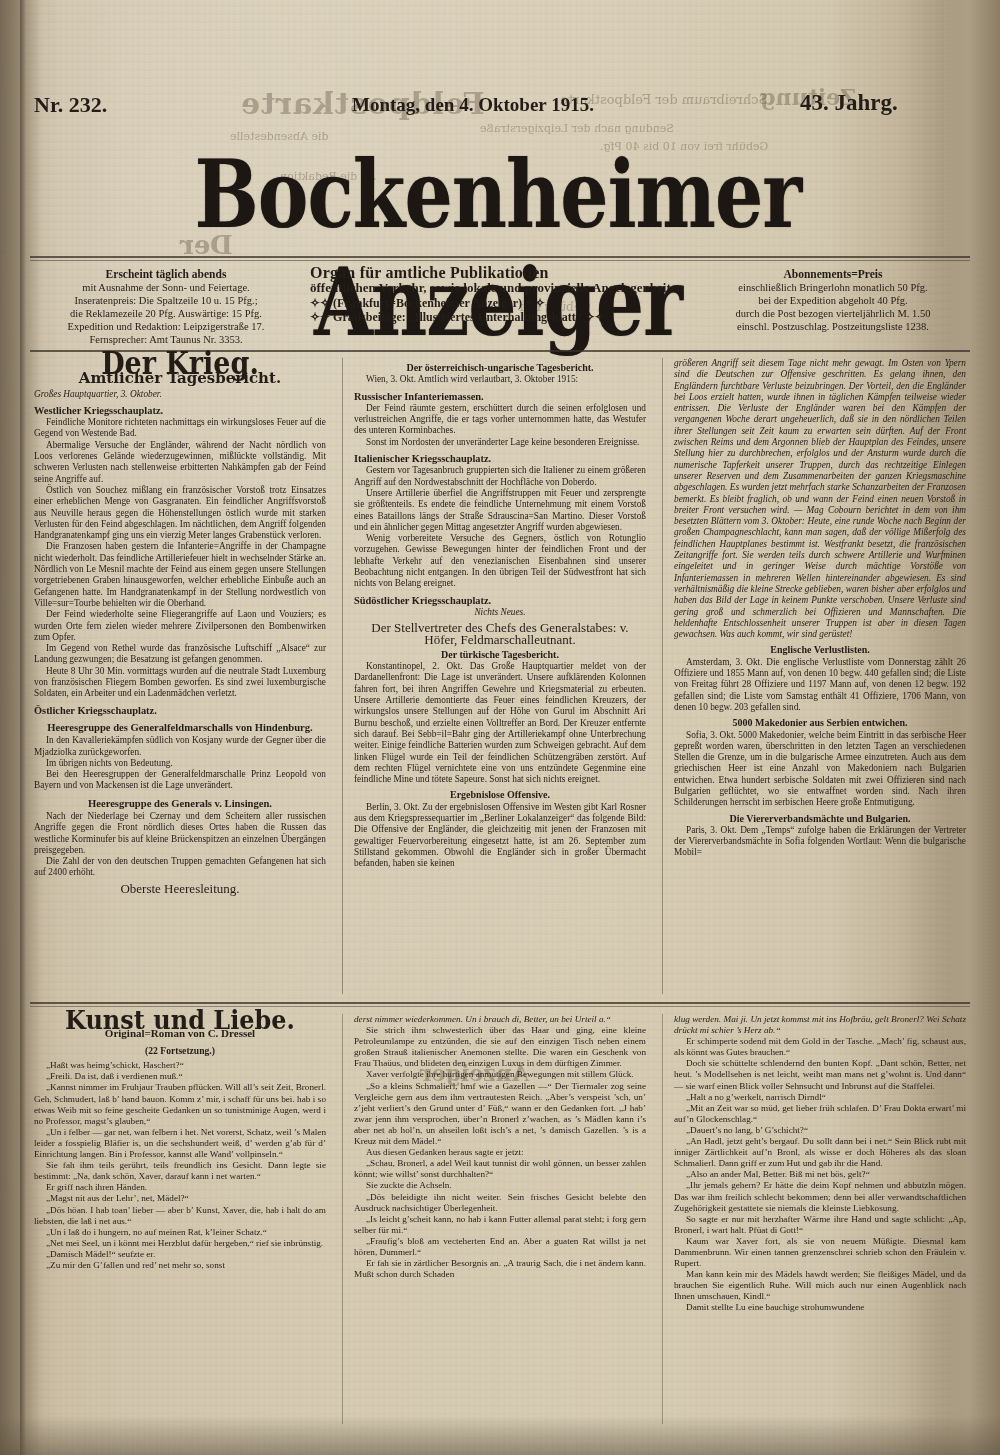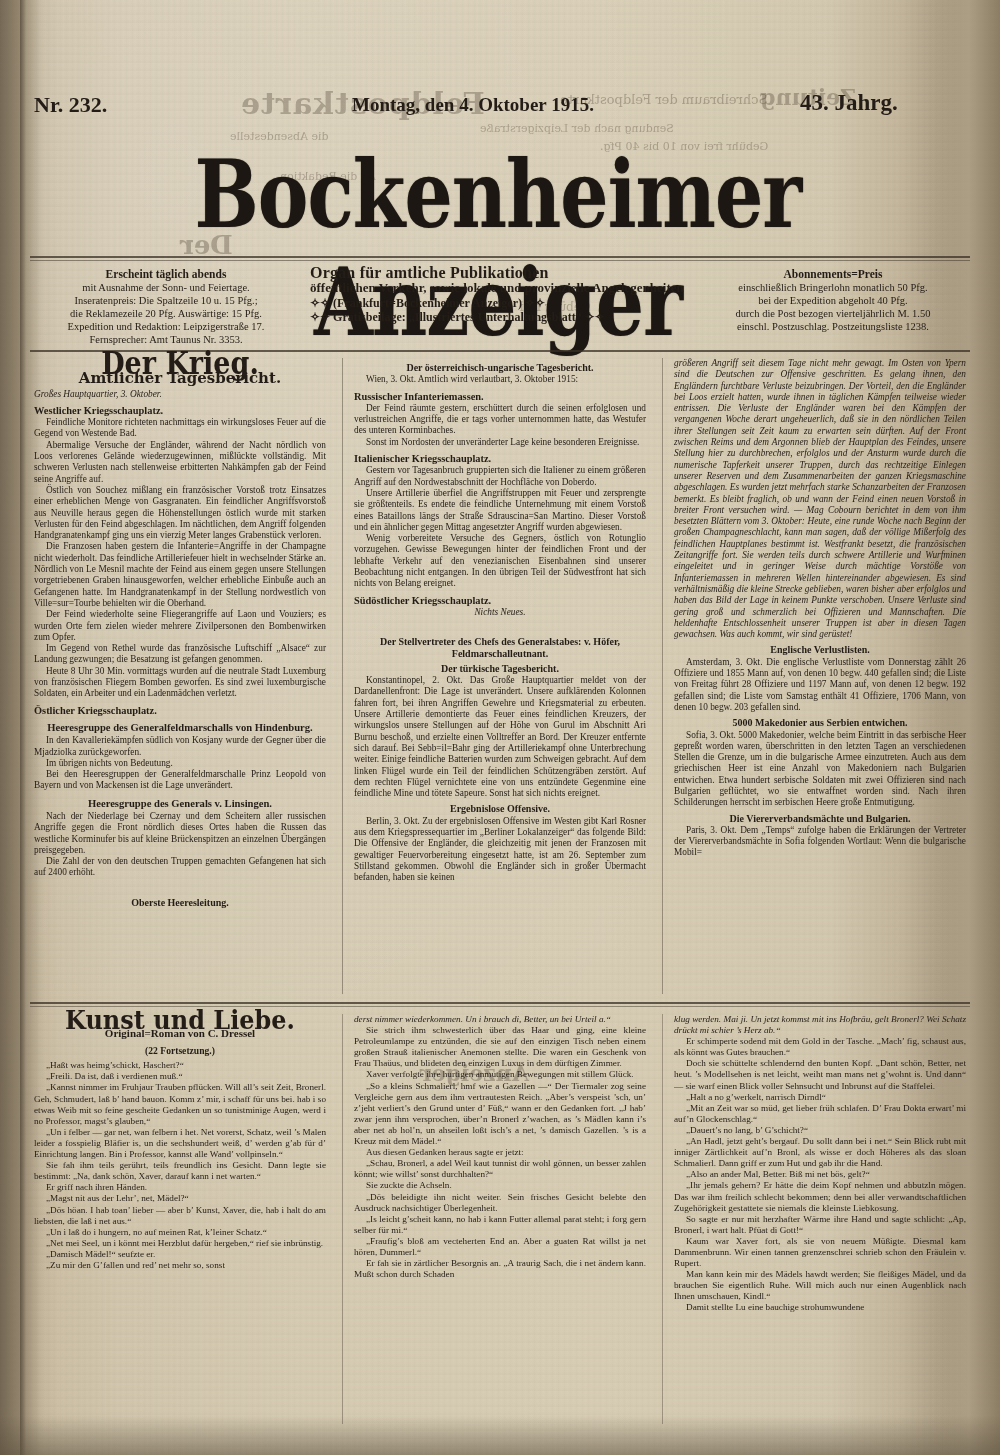--- a/index.html
+++ b/index.html
@@ -109,21 +109,21 @@
   .vr{position:absolute;top:0;width:1px;height:636px;background:#4a3f31;opacity:.45;}
   #vr1{left:312px;} #vr2{left:632px;}
 
   .h1{font-family:"DejaVu Serif", serif;font-weight:bold;font-size:27px;text-align:center;margin:0 0 2px;transform:scaleY(1.15);}
   .h2{font-weight:bold;font-size:15px;text-align:center;margin:4px 0 4px;font-family:"DejaVu Serif",serif;}
   .h3{font-weight:bold;font-size:10.4px;margin:5px 0 1px;}
   .h3c{font-weight:bold;font-size:10.6px;margin:6px 0 2px;text-align:center;}
   .h4{font-weight:bold;font-size:10px;margin:4px 0 1px;text-align:center;}
   p{margin:0 0 0;text-indent:12px;}
   .noind{text-indent:0;font-style:italic;}
-  .sig{text-align:right;font-weight:bold;font-size:10px;margin-top:18px;}
+  .sig{text-align:right;font-weight:normal;font-size:13px;margin-top:4px;}
   .ctr{text-align:center;}
 
   #rule4{position:absolute;left:30px;top:1002px;width:940px;height:2px;background:#3a3026;opacity:.75;}
   #rule5{position:absolute;left:30px;top:1006px;width:940px;height:1px;background:#3a3026;opacity:.45;}
 
   
   #feui{position:absolute;left:30px;top:1014px;width:940px;height:420px;}
   .fcol{position:absolute;top:0;width:292px;font-size:9.2px;line-height:11.1px;text-align:justify;}
   #f1{left:4px;} #f2{left:324px;} #f3{left:644px;}
   .fvr{position:absolute;top:0;width:1px;height:410px;background:#4a3f31;opacity:.4;}

